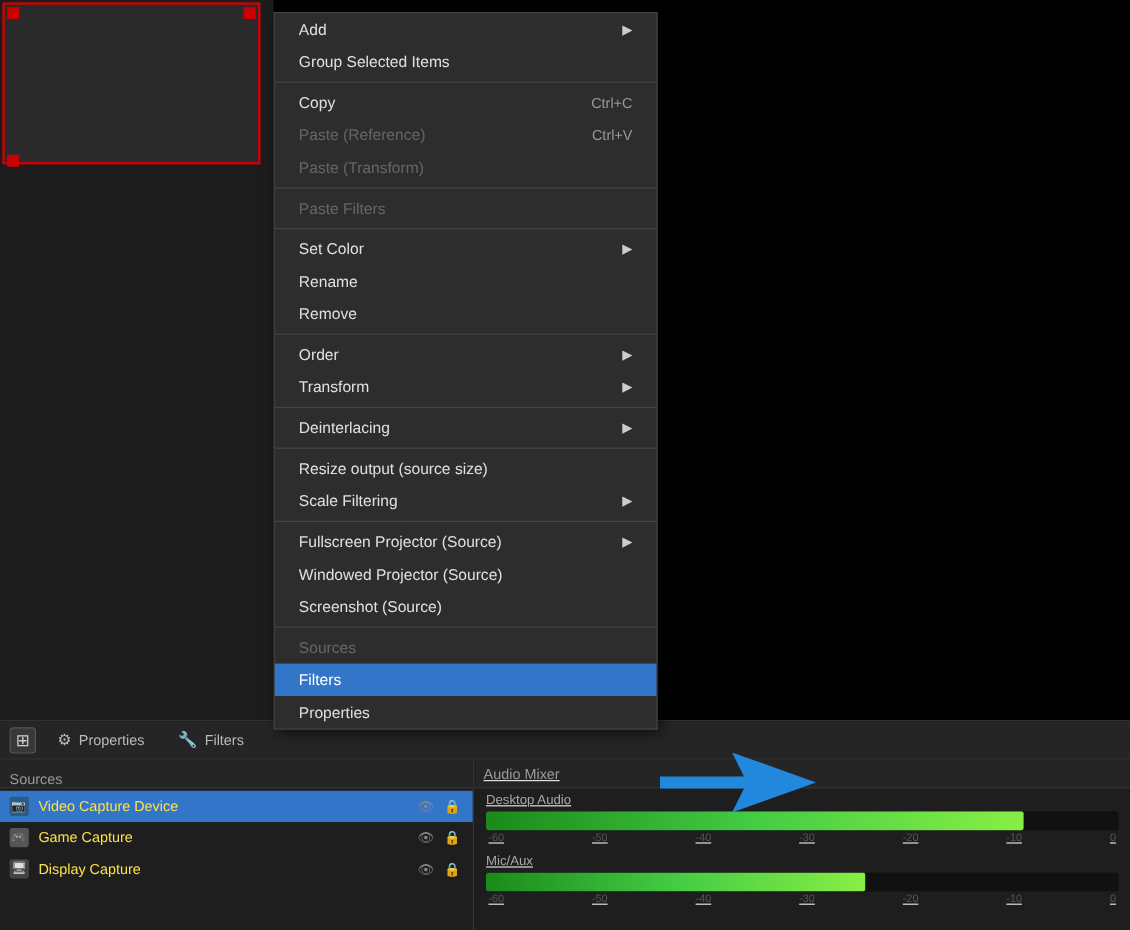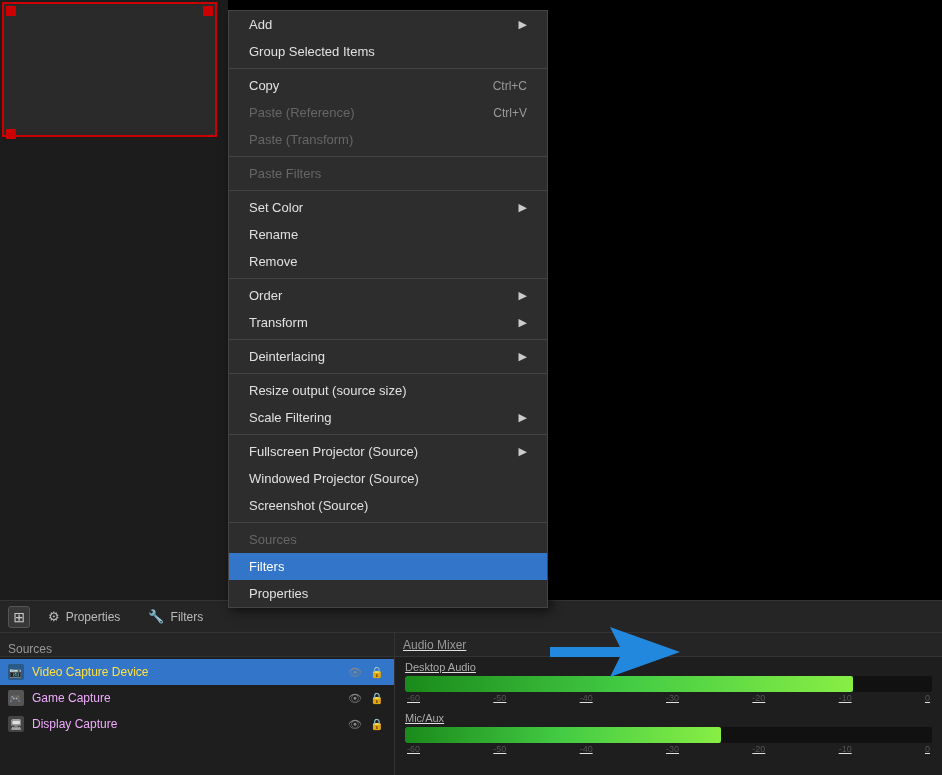--- a/index.html
+++ b/index.html
@@ -217,21 +217,21 @@
       flex-shrink: 0;
     }
 
     .source-icon.camera { background: #2a5a8a; }
     .source-icon.game { background: #555; }
     .source-icon.display { background: #444; }
 
     .source-name {
       flex: 1;
       font-size: 12px;
-      color: #f0abfc;
+      color: #fde047;
     }
 
     .source-item.active .source-name { color: #fde047; }
 
     .source-controls {
       display: flex;
       gap: 4px;
     }
 
     .source-btn {

